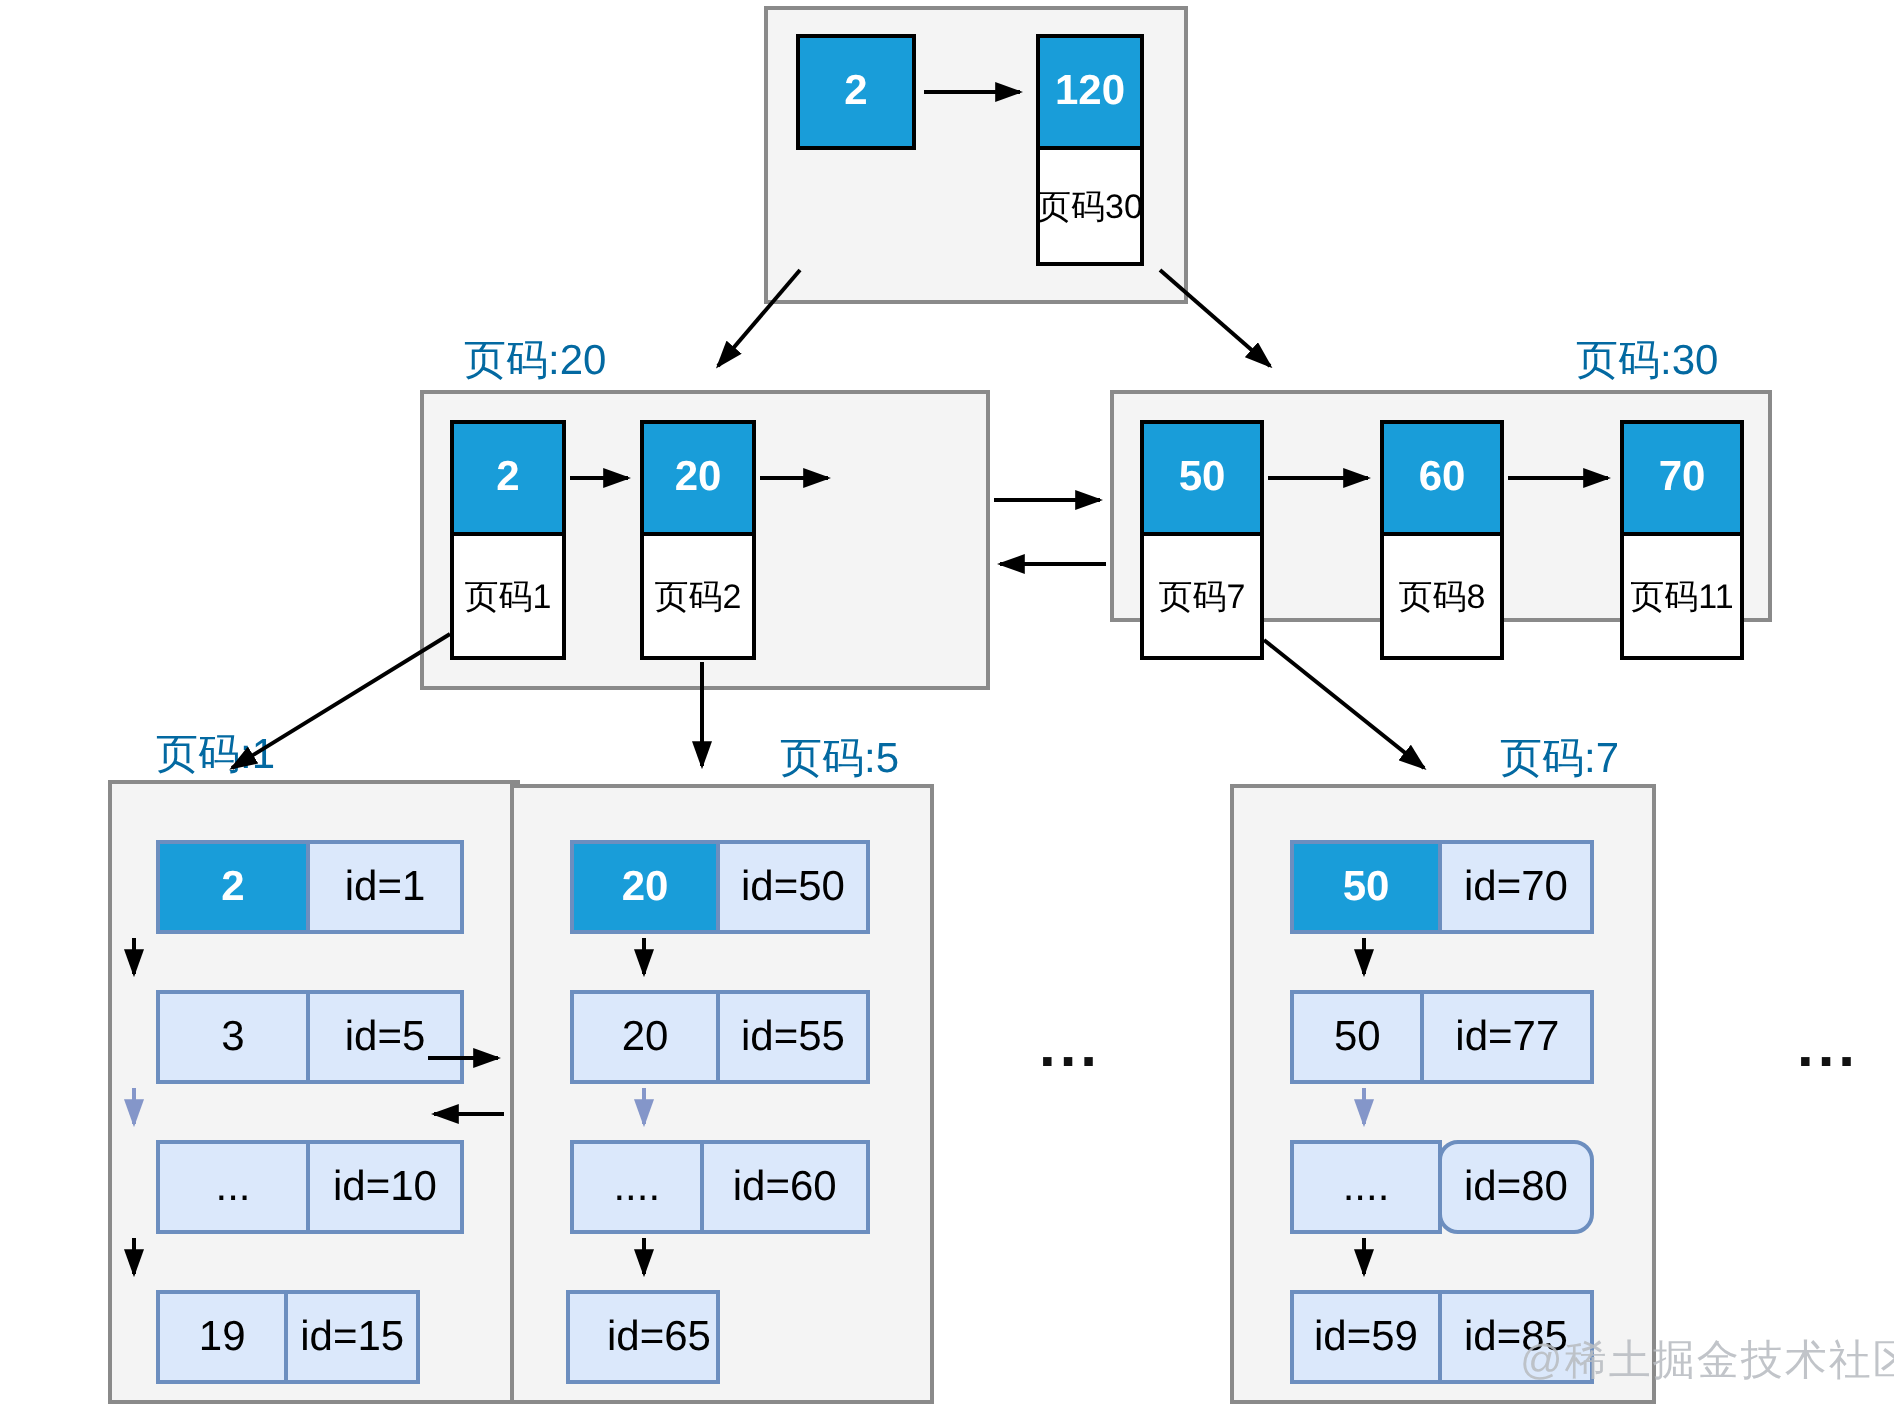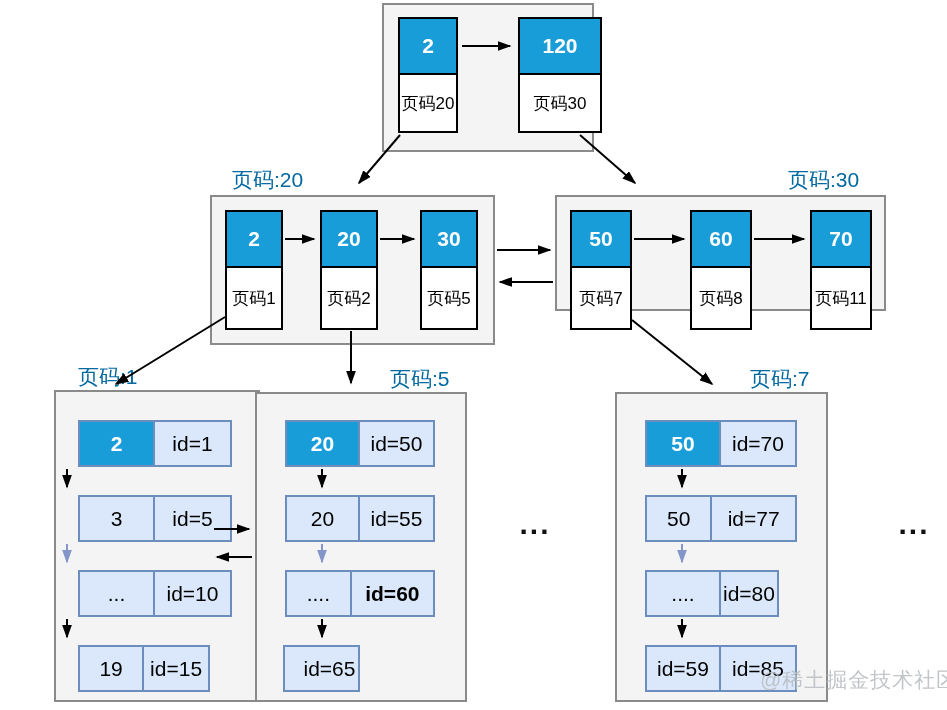--- a/index.html
+++ b/index.html
@@ -69,43 +69,38 @@
 </style>
 </head>
 <body>
 
 <div class="canvas">
 
   <div class="group root" style="left:382px; top:3px; width:212px; height:149px;">
     <div class="nodebox"></div>
     <div class="cell" style="left:16px; top:14px; width:60px;">
       <div class="key">2</div>
-      <div class="page">页码20</div>
-    </div>
-    <div class="cell" style="left:136px; top:14px; width:84px;">
+    </div>
+    <div class="cell" style="left:136px; top:14px; width:54px;">
       <div class="key">120</div>
       <div class="page">页码30</div>
     </div>
   </div>
 
   <div class="group internal" style="left:210px; top:195px; width:285px; height:150px;">
     <div class="nlabel" style="left:22px; top:-29px;">页码:20</div>
     <div class="nodebox"></div>
     <div class="cell" style="left:15px; top:15px; width:58px;">
       <div class="key">2</div>
       <div class="page">页码1</div>
     </div>
     <div class="cell" style="left:110px; top:15px; width:58px;">
       <div class="key">20</div>
       <div class="page">页码2</div>
     </div>
-    <div class="cell" style="left:210px; top:15px; width:58px;">
-      <div class="key">30</div>
-      <div class="page">页码5</div>
-    </div>
   </div>
 
   <div class="group internal" style="left:555px; top:195px; width:331px; height:116px;">
     <div class="nlabel" style="left:233px; top:-29px;">页码:30</div>
     <div class="nodebox"></div>
     <div class="cell" style="left:15px; top:15px; width:62px;">
       <div class="key">50</div>
       <div class="page">页码7</div>
     </div>
     <div class="cell" style="left:135px; top:15px; width:62px;">
@@ -145,41 +140,41 @@
     <div class="lrow" style="left:30px; top:28px; width:150px;">
       <div class="lk hot" style="width:75px;">20</div>
       <div class="lv" style="width:77px;">id=50</div>
     </div>
     <div class="lrow" style="left:30px; top:103px; width:150px;">
       <div class="lk" style="width:75px;">20</div>
       <div class="lv" style="width:77px;">id=55</div>
     </div>
     <div class="lrow" style="left:30px; top:178px; width:150px;">
       <div class="lk" style="width:75px;">....</div>
-      <div class="lv" style="width:96px;font-weight:bold;">id=60</div>
+      <div class="lv" style="width:96px;">id=60</div>
     </div>
     <div class="lrow" style="left:30px; top:253px; width:150px;">
       <div class="lv" style="width:77px;padding-left:16px;">id=65</div>
     </div>
   </div>
 
   <div class="group leaf" style="left:615px; top:392px; width:213px; height:310px;">
     <div class="nlabel" style="left:135px; top:-27px;">页码:7</div>
     <div class="nodebox"></div>
     <div class="lrow" style="left:30px; top:28px; width:152px;">
       <div class="lk hot" style="width:76px;">50</div>
       <div class="lv" style="width:78px;">id=70</div>
     </div>
     <div class="lrow" style="left:30px; top:103px; width:152px;">
       <div class="lk" style="width:76px;">50</div>
       <div class="lv" style="width:98px;">id=77</div>
     </div>
     <div class="lrow" style="left:30px; top:178px; width:152px;">
       <div class="lk" style="width:76px;">....</div>
-      <div class="lv" style="width:60px;">id=80</div>
+      <div class="lv" style="width:78px;border-radius:10px;">id=80</div>
     </div>
     <div class="lrow" style="left:30px; top:253px; width:152px;">
       <div class="lk" style="width:76px;">id=59</div>
       <div class="lv" style="width:78px;text-align:center;">id=85</div>
     </div>
   </div>
 
   <div class="dots" style="left:510px; top:507px; width:50px;">...</div>
   <div class="dots" style="left:888px; top:507px; width:52px;">...</div>
 

